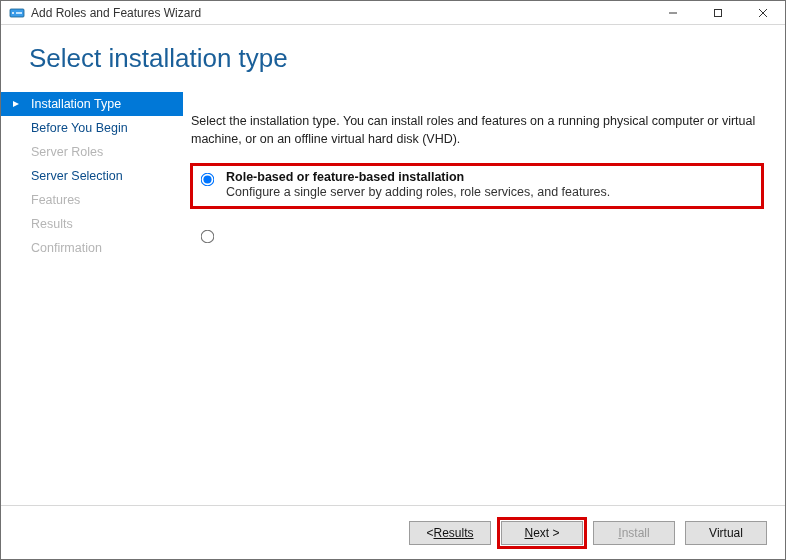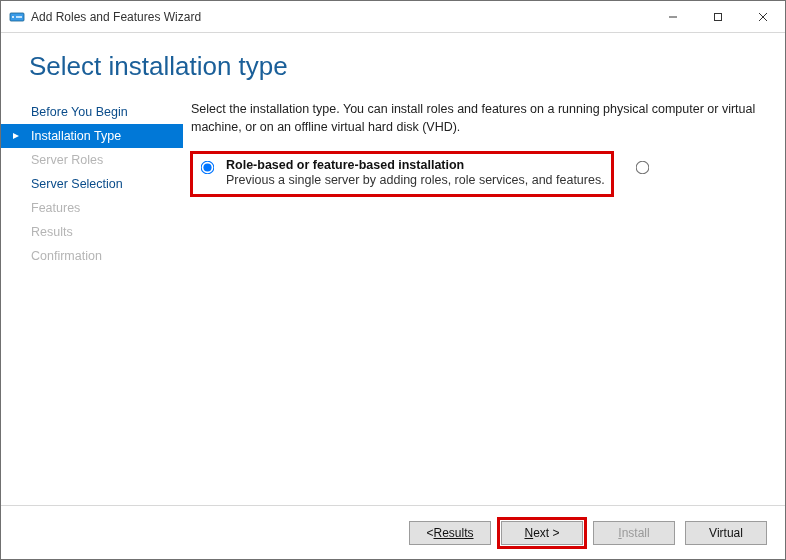--- a/index.html
+++ b/index.html
@@ -9,21 +9,21 @@
     background: #fff;
     width: 786px;
     height: 560px;
     overflow: hidden;
     border: 1px solid #707070;
     display: flex;
     flex-direction: column;
   }
   
   .titlebar {
-    height: 32px;
+    height: 24px;
     display: flex;
     align-items: center;
     background: #fff;
     border-bottom: 1px solid #d8d8d8;
     font-size: 12px;
     color: #333;
     user-select: none;
   }
   .titlebar .app-icon {
     width: 16px; height: 16px;
@@ -94,22 +94,22 @@
   .sb-item.disabled {
     color: #b5b5b5;
     cursor: default;
   }
   .content {
     flex: 1;
     padding: 14px 22px 0 8px;
     font-size: 12.5px;
     color: #222;
   }
-  .content .intro { line-height: 1.45; margin-bottom: 16px; }
-  .option-group { display: flex; flex-direction: row; gap: 13px; }
+  .content .intro { line-height: 1.45; margin-bottom: 16px; margin-top: 20px; }
+  .option-group { display: flex; flex-direction: column; gap: 13px; }
   .option {
     display: flex;
     align-items: flex-start;
     gap: 10px;
     padding: 6px 8px 6px 6px;
   }
   .option.highlight {
     outline: 3px solid #d60000;
     outline-offset: -2px;
   }
@@ -187,39 +187,39 @@
     </div>
   </div>
 </div>
 
 <div class="header">
   <h1>Select installation type</h1>
 </div>
 
 <div class="body">
   <div class="sidebar">
+    <span class="sb-item active">Installation Type</span>
     <span class="sb-item">Before You Begin</span>
-    <span class="sb-item active">Installation Type</span>
     <span class="sb-item disabled">Server Roles</span>
     <span class="sb-item">Server Selection</span>
     <span class="sb-item disabled">Features</span>
     <span class="sb-item disabled">Results</span>
     <span class="sb-item disabled">Confirmation</span>
   </div>
 
   <div class="content">
     <div class="intro">Select the installation type. You can install roles and features on a running physical computer or virtual machine, or on an offline virtual hard disk (VHD).</div>
 
     <div class="option-group">
 
       <label class="option highlight">
         <input type="radio" name="itype" checked="" style="">
         <span class="opt-text">
           <div class="opt-title">Role-based or feature-based installation</div>
-          <div class="opt-desc">Previous a single server by adding roles, role services, and features.</div>
+          <div class="opt-desc">Configure a single server by adding roles, role services, and features.</div>
         </span>
       </label>
 
       <label class="option">
         <input type="radio" name="itype" style="">
       </label>
 
     </div>
   </div>
 </div>

